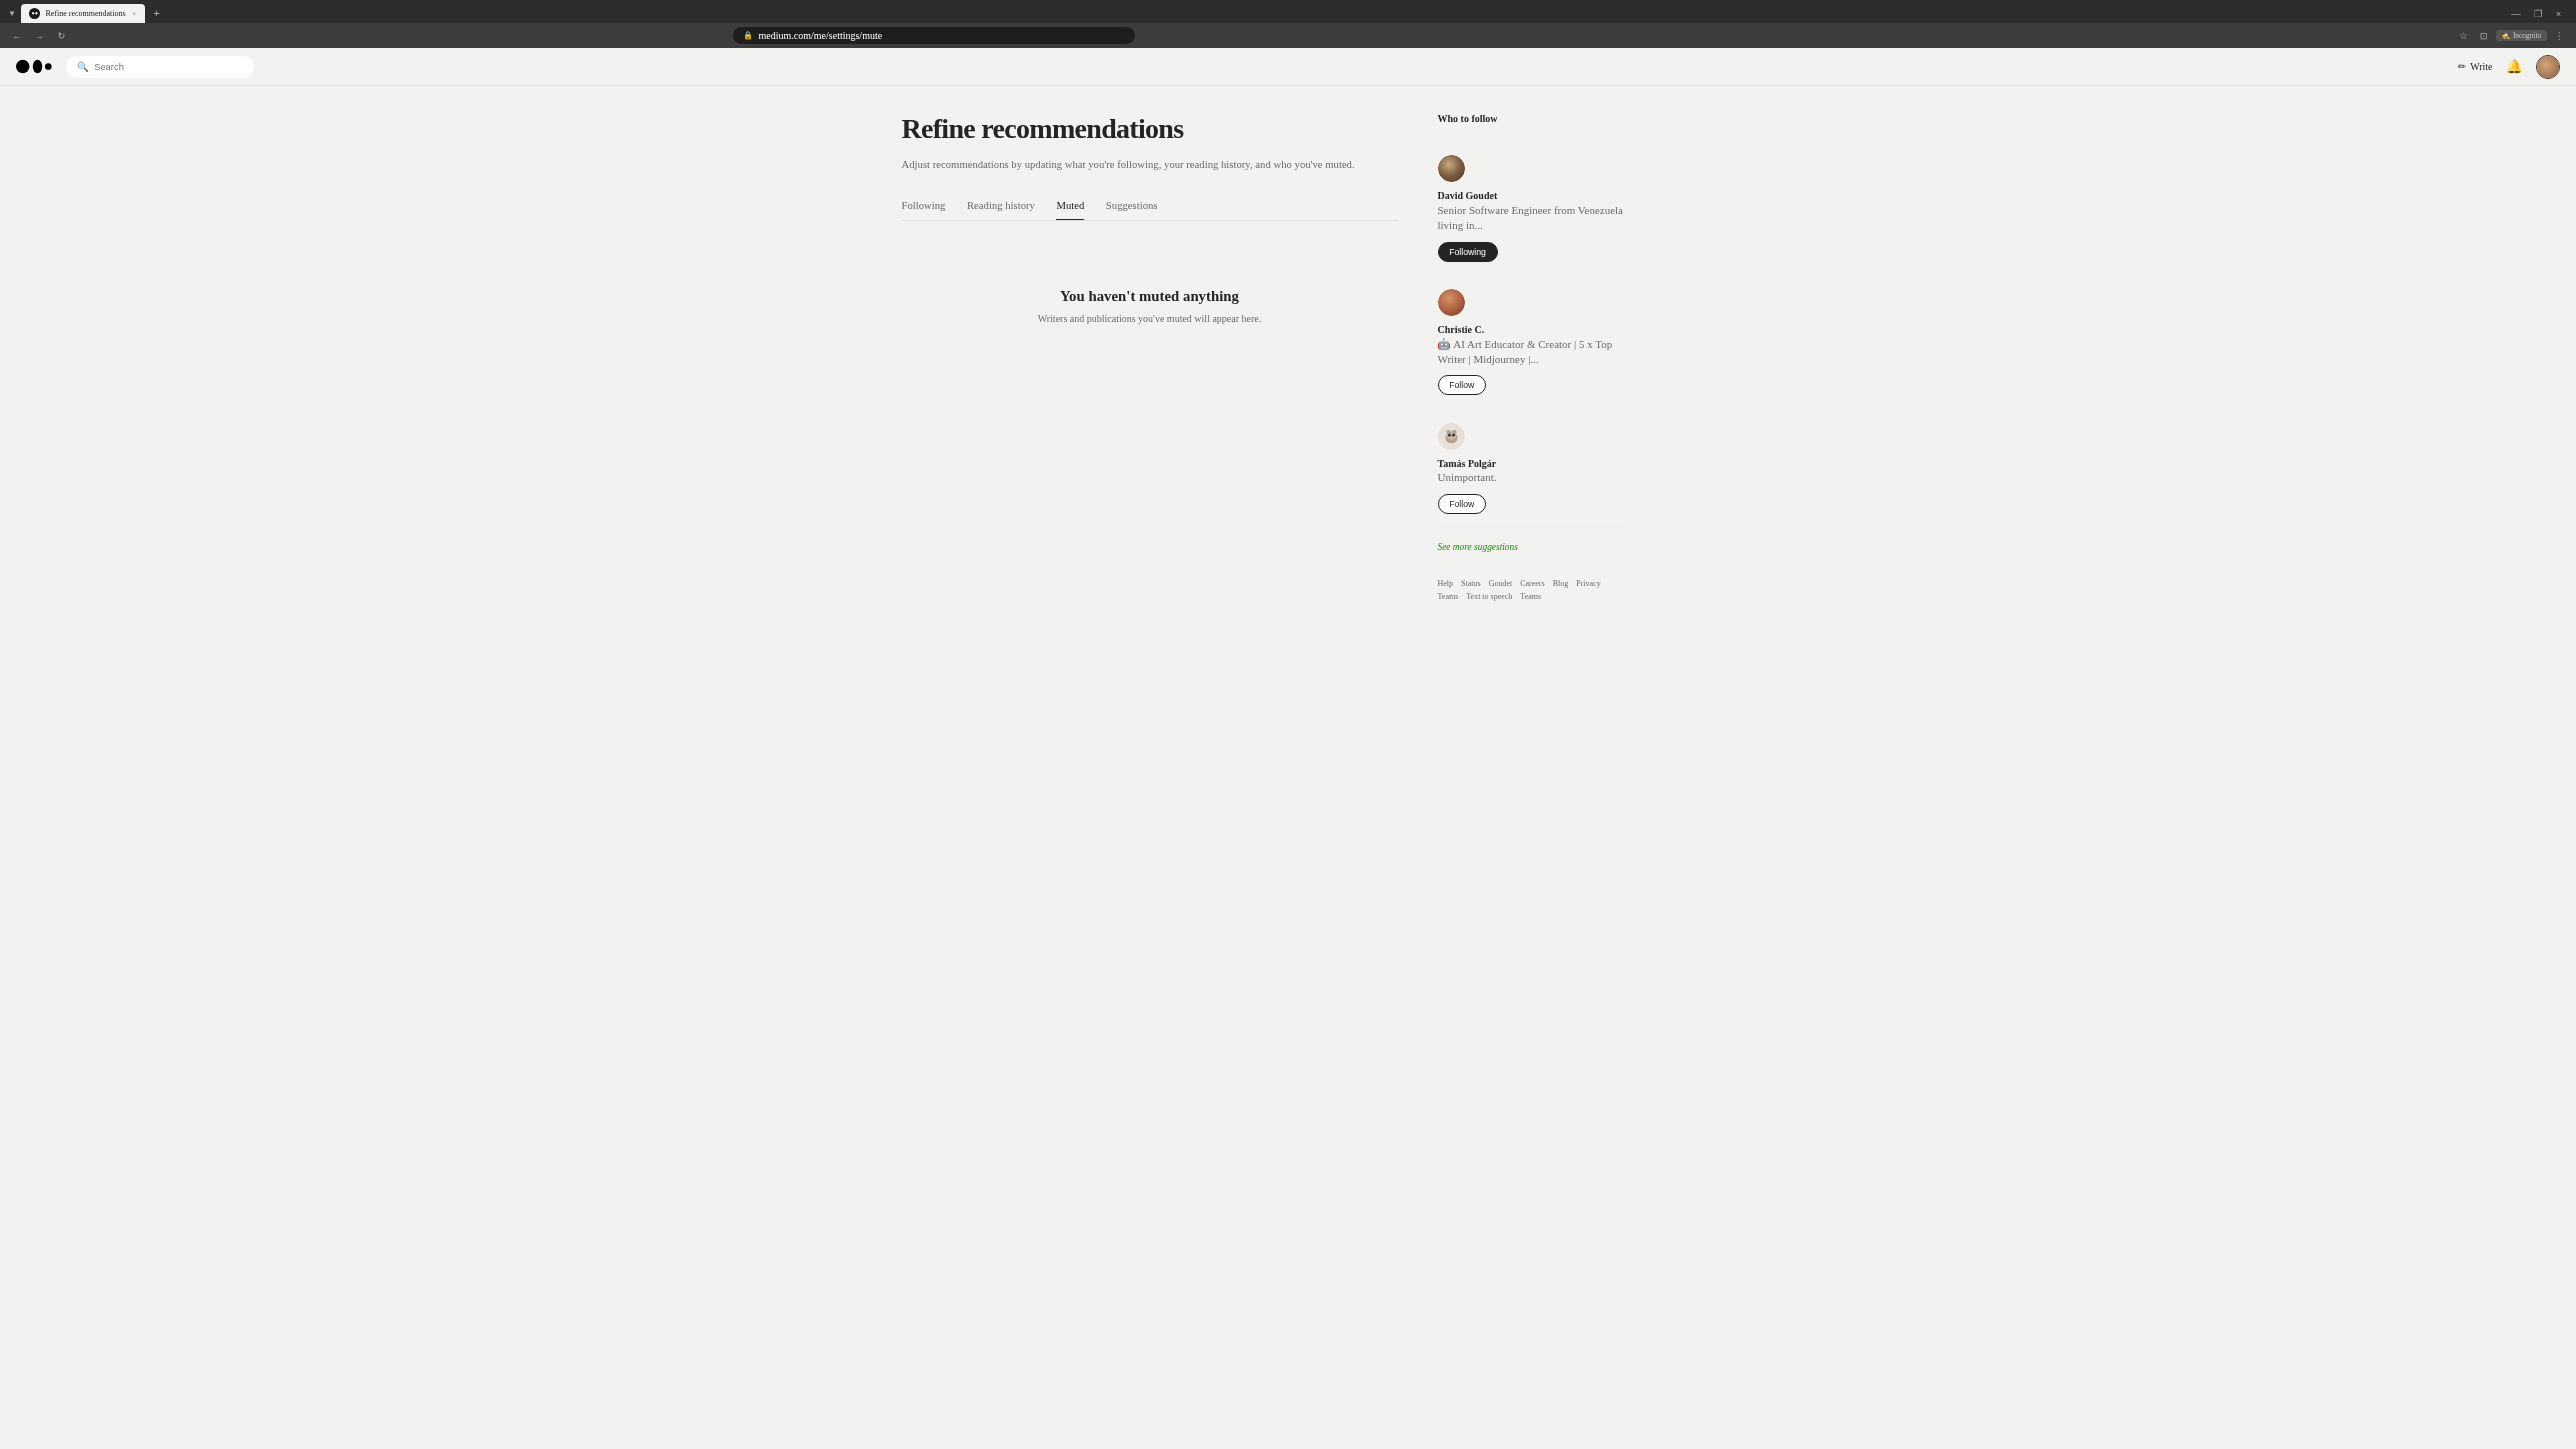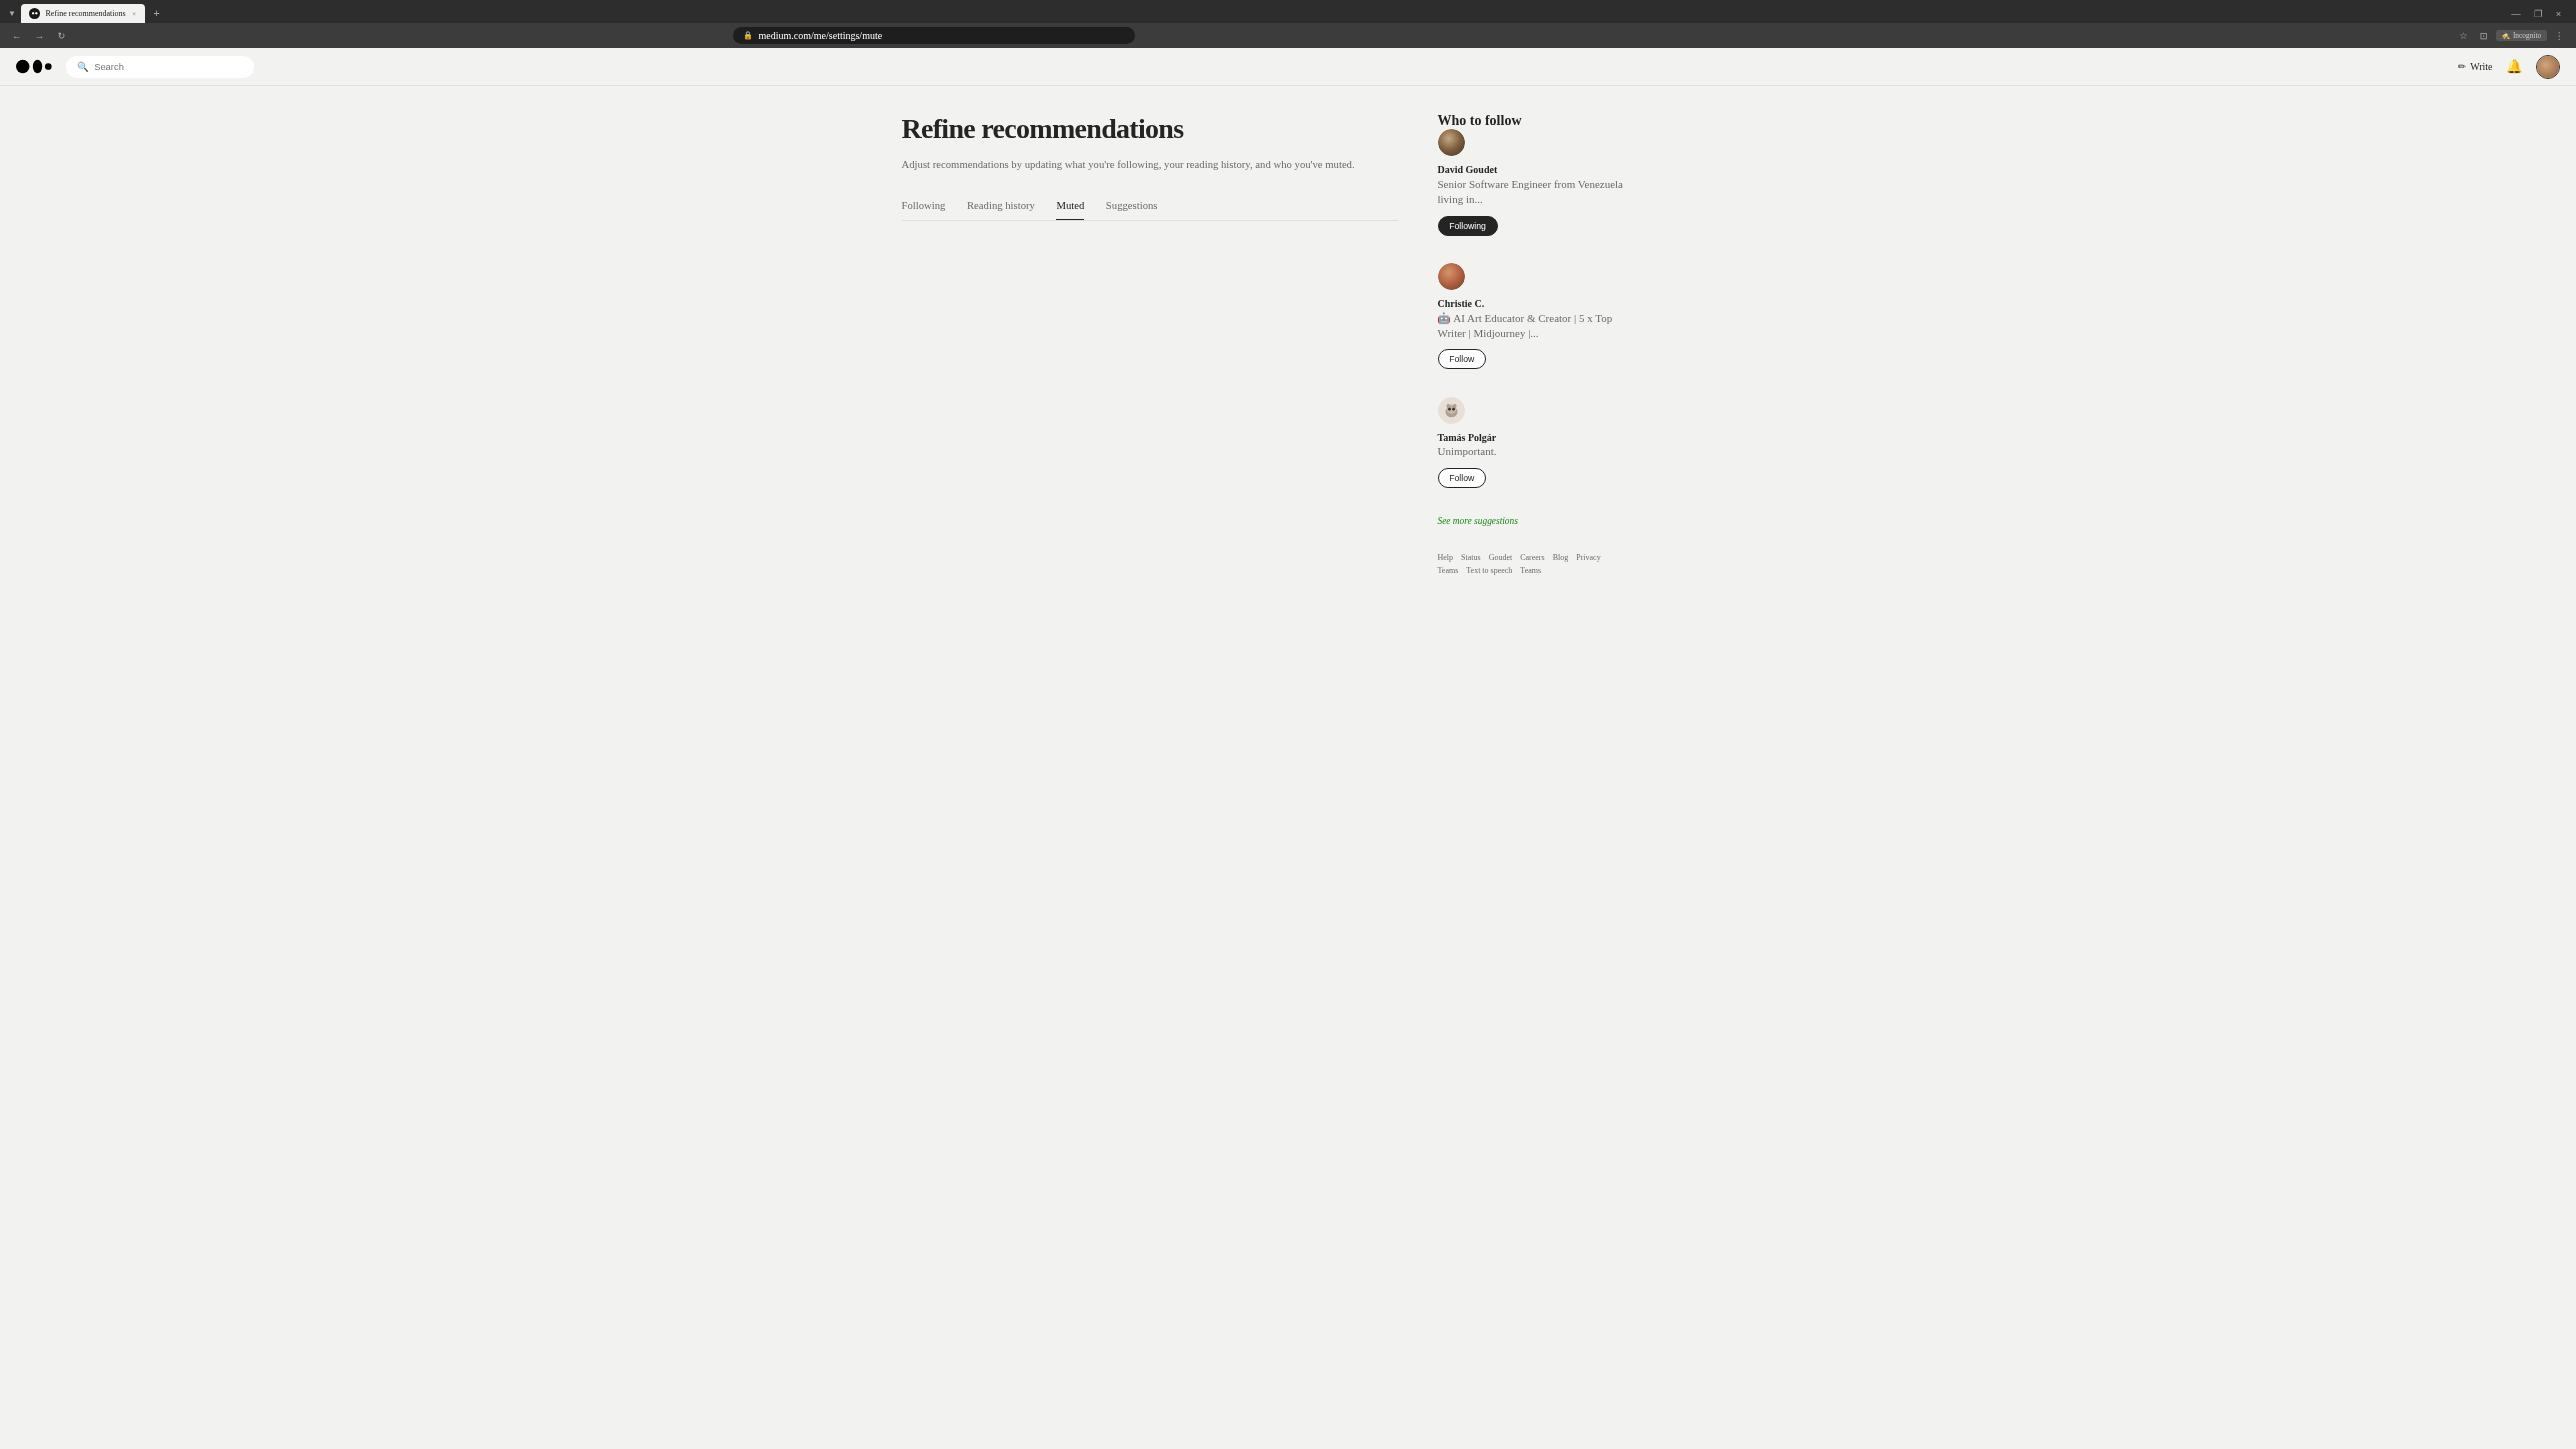--- a/index.html
+++ b/index.html
@@ -52,21 +52,21 @@
     .tab { font-size: 10.7px; color: #6b6b6b; cursor: pointer; padding-bottom: 8px; border-bottom: 1.3px solid transparent; text-decoration: none; }
     .tab.active { color: #242424; border-bottom: 1.3px solid #242424; font-weight: 500; }
 
     
     .empty-state { text-align: center; padding: 40px 13.4px; }
     .empty-title { font-size: 14.8px; font-weight: 600; color: #242424; margin-bottom: 8px; }
     .empty-subtitle { font-size: 10px; color: #6b6b6b; }
 
     
     .sidebar { width: 188px; flex-shrink: 0; }
-    .sidebar-section-title { font-size: 14px; font-weight: 700; color: #242424; margin-bottom: 0; }
+    .sidebar-section-title { font-size: 10px; font-weight: 700; color: #242424; margin-bottom: 31px; }
 
     
     .follow-item { display: flex; align-items: flex-start; gap: 8px; margin-bottom: 13.4px; padding-bottom: 13.4px; border-bottom: 0.7px solid #f0f0f0; flex-direction: column; }
     .follow-item:last-of-type { border-bottom: none; }
     .follow-avatar { width: 27px; height: 27px; border-radius: 50%; flex-shrink: 0; overflow: hidden; }
     .follow-avatar-img { width: 100%; height: 100%; border-radius: 50%; }
     .follow-info { flex: 1; }
     .follow-name { font-size: 10px; font-weight: 600; color: #242424; margin-bottom: 1.3px; }
     .follow-bio { font-size: 11px; color: #6b6b6b; line-height: 1.4; }
     .follow-btn { border: 0.7px solid #242424; background: none; border-radius: 66px; padding: 4px 10.7px; font-size: 8.7px; font-weight: 500; cursor: pointer; white-space: nowrap; }
@@ -159,20 +159,24 @@
       <h1 class="page-title">Refine recommendations</h1>
       <p class="page-subtitle">Adjust recommendations by updating what you're following, your reading history, and who you've muted.</p>
 
       <div class="tabs">
         <a class="tab">Following</a>
         <a class="tab">Reading history</a>
         <a class="tab active">Muted</a>
         <a class="tab">Suggestions</a>
       </div>
 
+      <div class="empty-state">
+        <h2 class="empty-title">You haven't muted anything</h2>
+        <p class="empty-subtitle">Writers and publications you've muted will appear here.</p>
+      </div>
     </div>
 
     <aside class="sidebar">
       <h3 class="sidebar-section-title">Who to follow</h3>
 
       <div class="follow-item">
         <div class="follow-avatar">
           <div class="follow-avatar-img avatar-david"></div>
         </div>
         <div class="follow-info">

